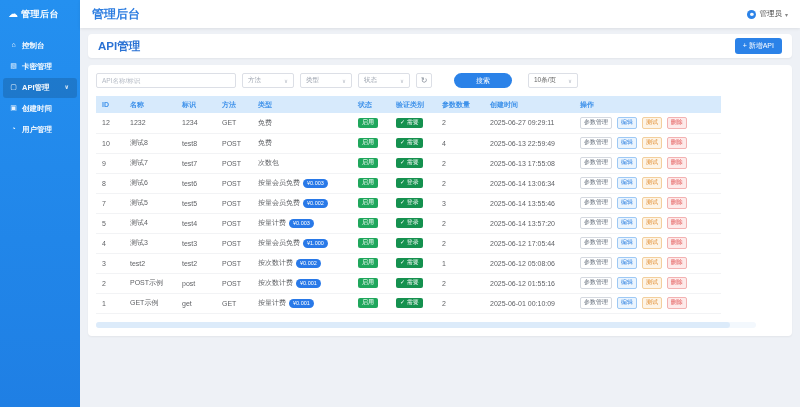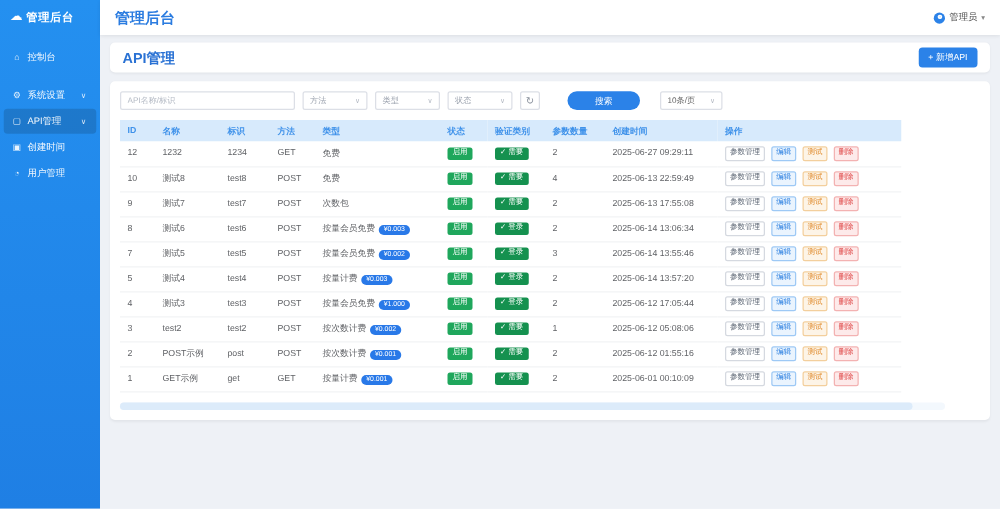--- a/index.html
+++ b/index.html
@@ -5,21 +5,21 @@
   * { margin:0; padding:0; box-sizing:border-box; }
   html,body { width:800px; height:407px; overflow:hidden; font-family:"Liberation Sans","DejaVu Sans",sans-serif; background:#eef1f6; }
   .app { display:flex; width:800px; height:407px; }
 
   
   .sidebar { width:80px; min-width:80px; height:407px; background:linear-gradient(180deg,#2490f0,#1f7fe4); color:#fff; }
   .logo { height:28px; display:flex; align-items:center; padding-left:8px; gap:3px; }
   .logo-icon { font-size:10px; line-height:1; }
   .logo-text { font-size:9px; font-weight:bold; letter-spacing:.5px; white-space:nowrap; }
   .nav { margin-top:8px; }
-  .nav-item { display:flex; align-items:center; gap:4px; padding:5px 6px; margin:1px 3px; border-radius:3px; cursor:pointer; color:rgba(255,255,255,.95); }
+  .nav-item { display:flex; gap:4px; padding:5px 6px; margin:1px 3px; border-radius:3px; cursor:pointer; color:rgba(255,255,255,.95);font-weight:bold; }
   .nav-item.group-start { margin-top:10px; }
   .nav-item.active { background:rgba(0,0,0,.14); }
   .nav-icon { width:9px; font-size:7px; text-align:center; opacity:.95; }
   .nav-label { font-size:7.5px; white-space:nowrap; flex:1; }
   .nav-caret { font-size:6px; opacity:.85; padding-right:2px; }
 
   
   .main { flex:1; display:flex; flex-direction:column; }
   .topbar { height:28px; background:#fff; display:flex; align-items:center; justify-content:space-between; padding:0 12px; box-shadow:0 1px 3px rgba(0,0,0,.08); position:relative; z-index:2; }
   .topbar-title { font-size:12px; font-weight:bold; color:#2b7ce0; }
@@ -69,24 +69,24 @@
     <div class="logo">
       <span class="logo-icon">☁</span>
       <span class="logo-text">管理后台</span>
     </div>
     <nav class="nav" id="sidebar-nav">
         <div class="nav-item">
     <span class="nav-icon">⌂</span>
     <span class="nav-label">控制台</span>
     <span class="nav-caret" style="visibility: hidden;">∨</span>
   </div>
-        <div class="nav-item group-start">
-    <span class="nav-icon">⚙</span>
-    <span class="nav-label">系统设置</span>
-    <span class="nav-caret">∨</span>
+        <div class="nav-item">
+    <span class="nav-icon">▧</span>
+    <span class="nav-label">卡密管理</span>
+    <span class="nav-caret" style="visibility: hidden;">∨</span>
   </div>
         <div class="nav-item active">
     <span class="nav-icon">▢</span>
     <span class="nav-label">API管理</span>
     <span class="nav-caret">∨</span>
   </div>
         <div class="nav-item">
     <span class="nav-icon">▣</span>
     <span class="nav-label">创建时间</span>
     <span class="nav-caret" style="visibility: hidden;">∨</span>

